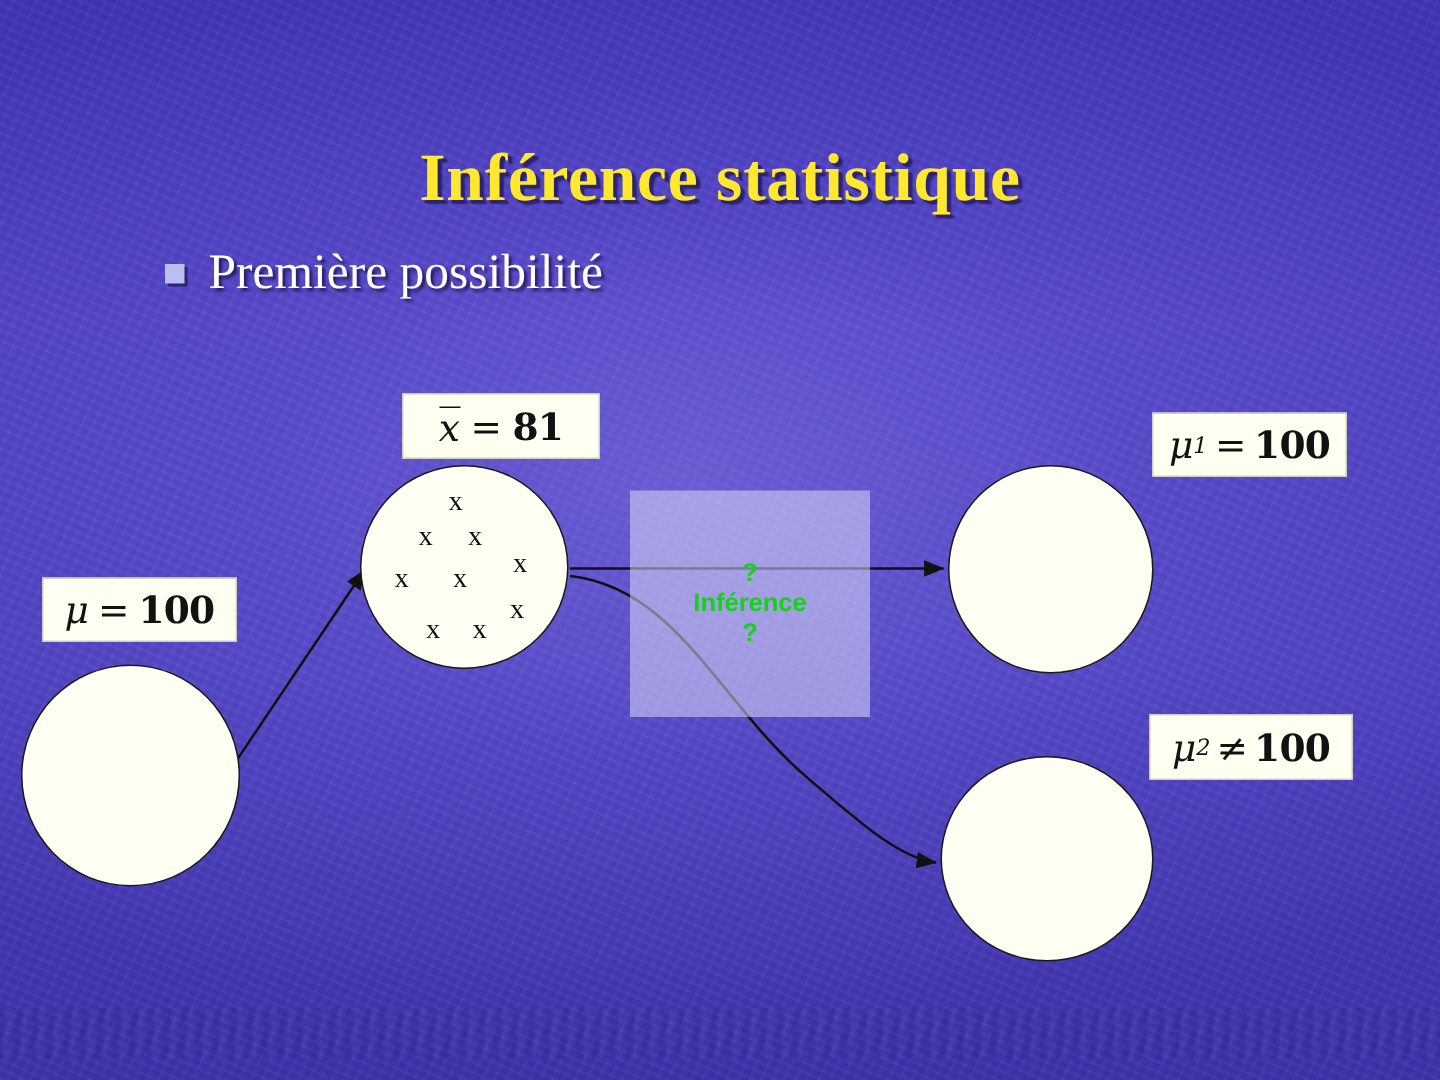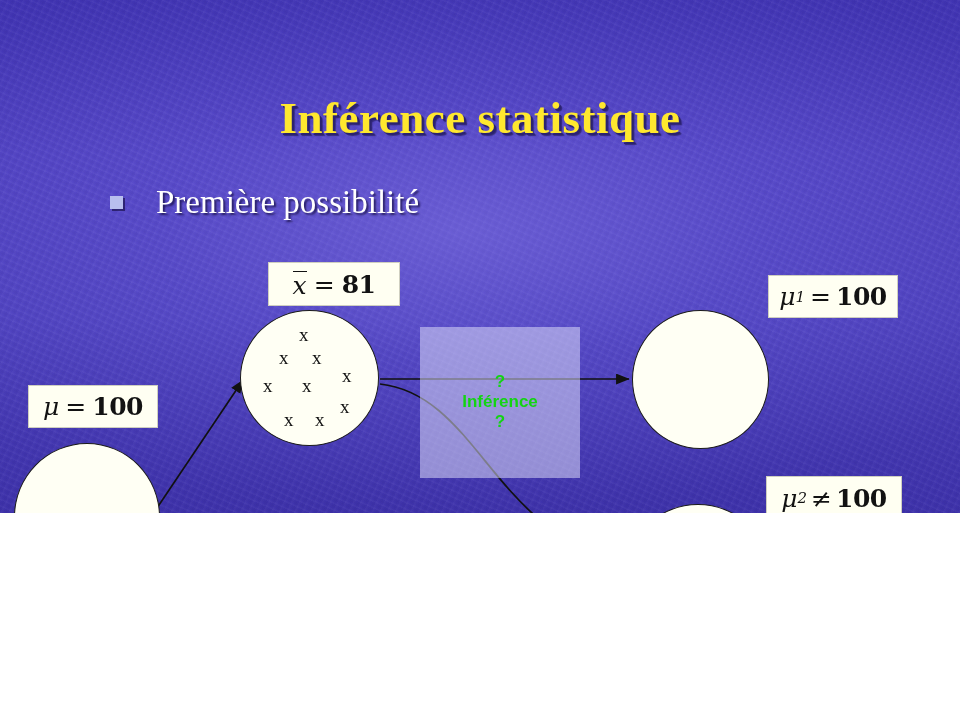--- a/index.html
+++ b/index.html
@@ -9,21 +9,21 @@
   body {
     width: 960px;
     height: 720px;
     overflow: hidden;
     font-family: "Liberation Serif", serif;
   }
 
   #slide {
     position: relative;
     width: 960px;
-    height: 513px;
+    height: 720px;
     background-color: #4a3cc0;
     background-image:
       radial-gradient(ellipse 70% 55% at 48% 45%, rgba(124,112,222,0.55) 0%, rgba(96,84,200,0.25) 45%, rgba(57,45,160,0.30) 100%),
       repeating-linear-gradient(24deg, rgba(255,255,255,0.045) 0px, rgba(255,255,255,0.045) 1px, rgba(0,0,0,0.0) 2px, rgba(0,0,0,0.035) 4px, rgba(0,0,0,0.0) 6px),
       repeating-linear-gradient(115deg, rgba(255,255,255,0.035) 0px, rgba(255,255,255,0.035) 1px, rgba(0,0,0,0.0) 3px, rgba(0,0,0,0.03) 5px, rgba(0,0,0,0.0) 7px),
       linear-gradient(180deg, #4336bb 0%, #5546cb 30%, #5346c8 62%, #3f33ae 100%);
     overflow: hidden;
   }
 
   
@@ -48,24 +48,24 @@
     font-weight: bold;
     color: #ffe82e;
     letter-spacing: 0.5px;
     text-shadow: 2px 2px 0 #2b2270, 3px 3px 1px rgba(20,12,60,0.55);
     white-space: nowrap;
   }
 
   #bullet-line {
     position: absolute;
     left: 110px;
-    top: 184px;
+    top: 164px;
     display: flex;
     align-items: center;
-    gap: 33px;
+    gap: 16px;
   }
   .bullet-marker {
     width: 13px;
     height: 13px;
     background: #b9bfee;
     box-shadow: 2px 2px 0 rgba(25,16,70,0.65);
     flex: none;
   }
   .bullet-text {
     font-size: 33px;

